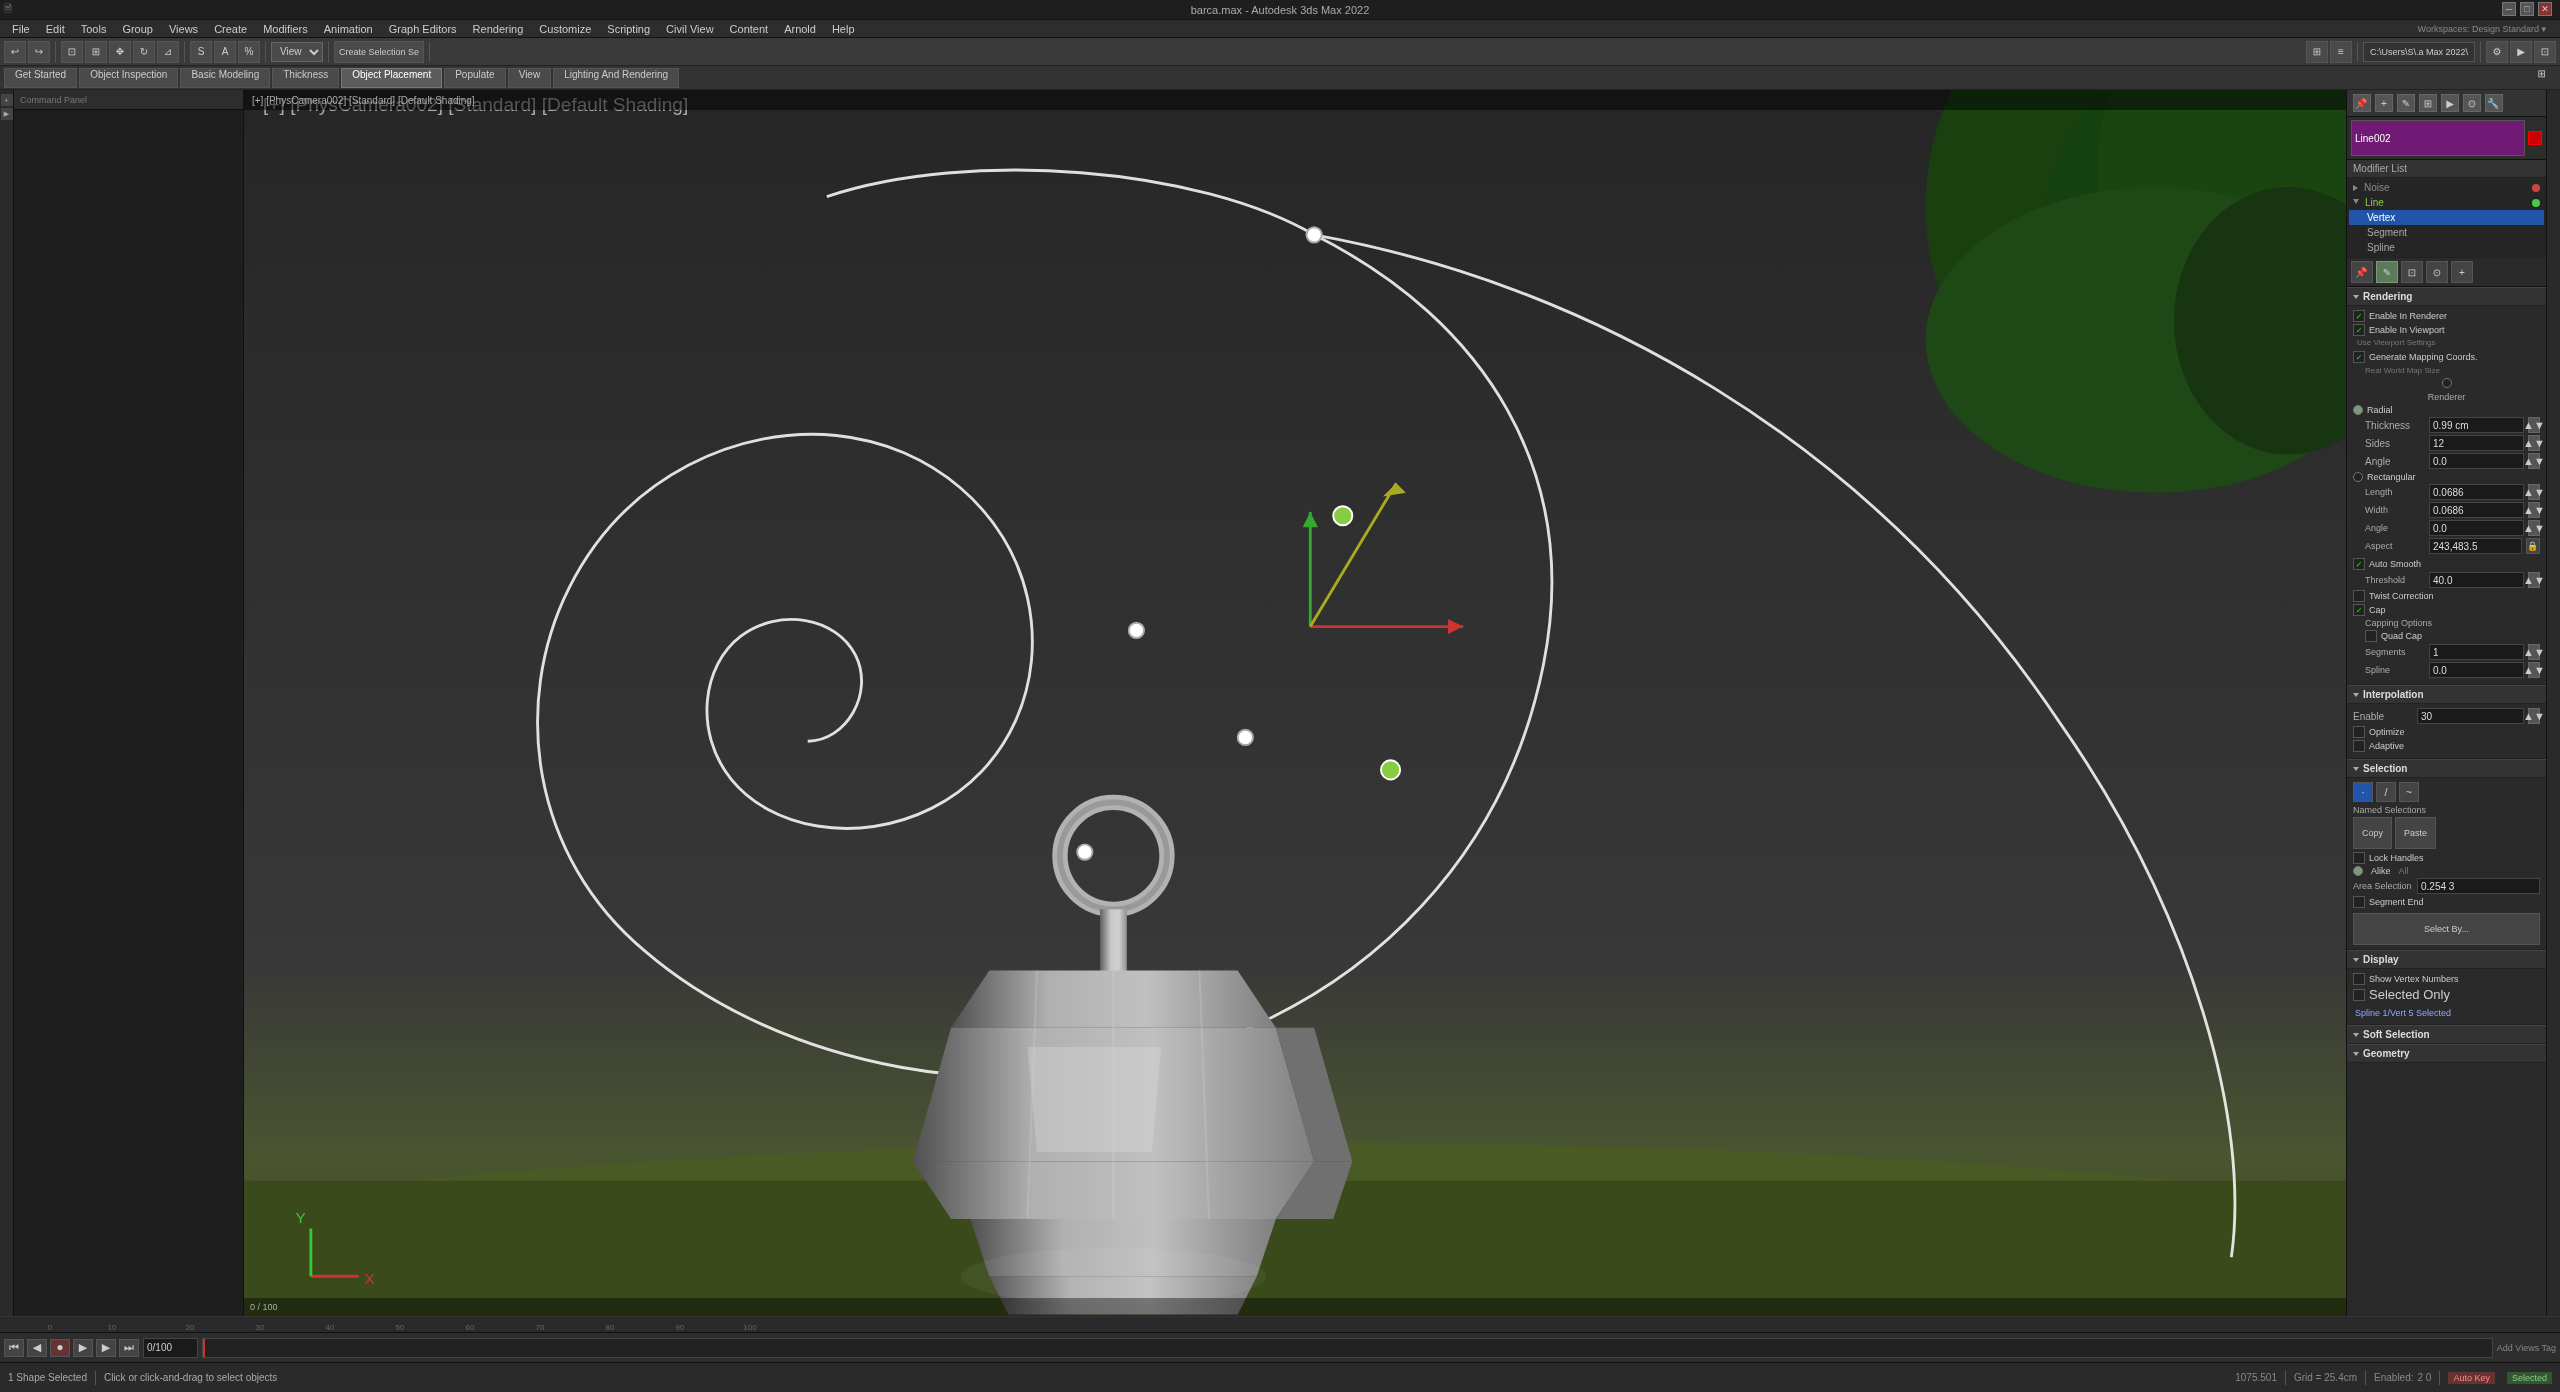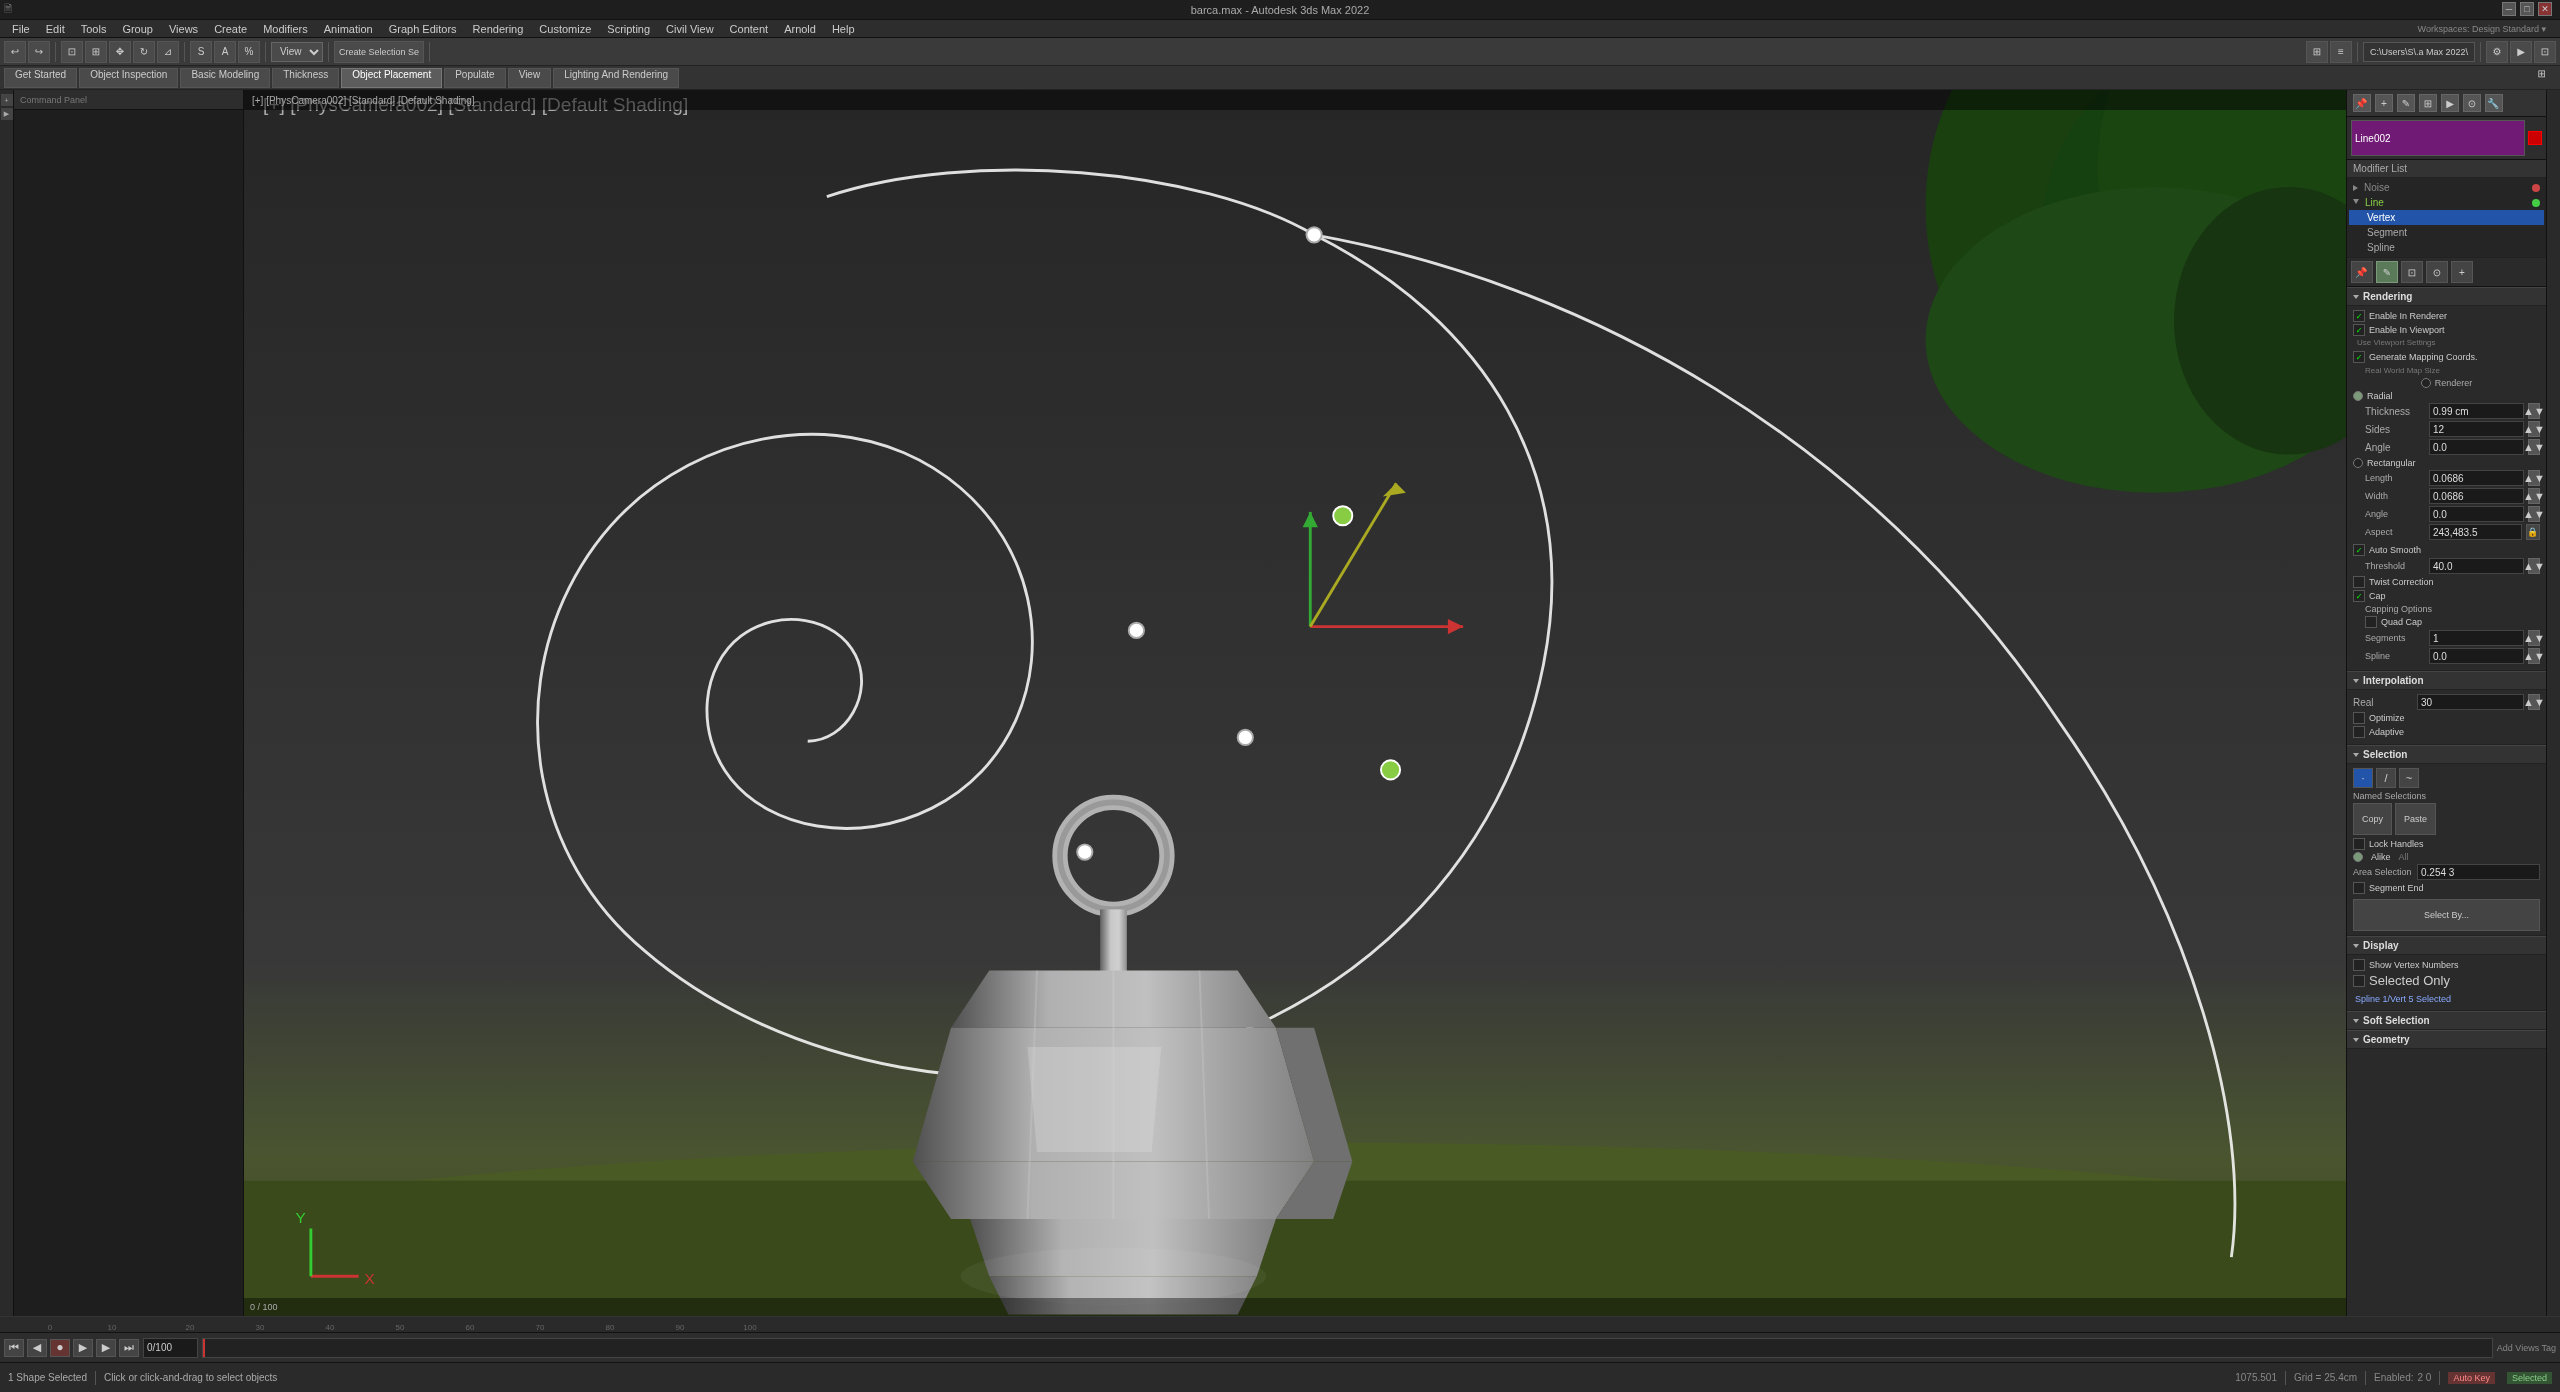--- a/index.html
+++ b/index.html
@@ -801,21 +801,21 @@
         </div>
         <div class="checkbox-row" style="margin-bottom:4px;">
           <span style="font-size:8px; color:#777; padding-left:4px;">Use Viewport Settings</span>
         </div>
         <div class="checkbox-row">
           <div class="cb checked"></div>
           <span style="font-size:9px;">Generate Mapping Coords.</span>
         </div>
         <div style="margin:3px 0 3px 12px; font-size:8px; color:#777;">Real World Map Size</div>
 
-        <div style="display:flex; align-items:center; justify-content:center; margin:3px 0; font-size:9px; color:#aaa; gap:4px;">
+        <div style="display:flex; align-items:center; justify-content:center; margin:3px 0; font-size:9px; color:#aaa; gap:4px;flex-direction:column;">
           <div class="radio-dot"></div>
           <span>Renderer</span>
         </div>
 
         <div class="checkbox-row" style="margin-top:3px;">
           <div class="radio-dot checked"></div>
           <span style="font-size:9px;">Radial</span>
         </div>
         <div class="prop-row" style="padding-left:12px;">
           <span class="prop-label">Thickness</span>
@@ -894,21 +894,21 @@
           <div class="prop-spinner">▲▼</div>
         </div>
       </div>
 
       <div class="section-header">
         <div class="section-arrow"></div>
         <span>Interpolation</span>
       </div>
       <div class="section-content">
         <div class="prop-row">
-          <span class="prop-label">Real</span>
+          <span class="prop-label">Enable</span>
           <input class="prop-value" style="width: 45px;" value="30">
           <div class="prop-spinner">▲▼</div>
         </div>
         <div class="checkbox-row">
           <div class="cb"></div>
           <span style="font-size:9px;">Optimize</span>
         </div>
         <div class="checkbox-row">
           <div class="cb"></div>
           <span style="font-size:9px;">Adaptive</span>

